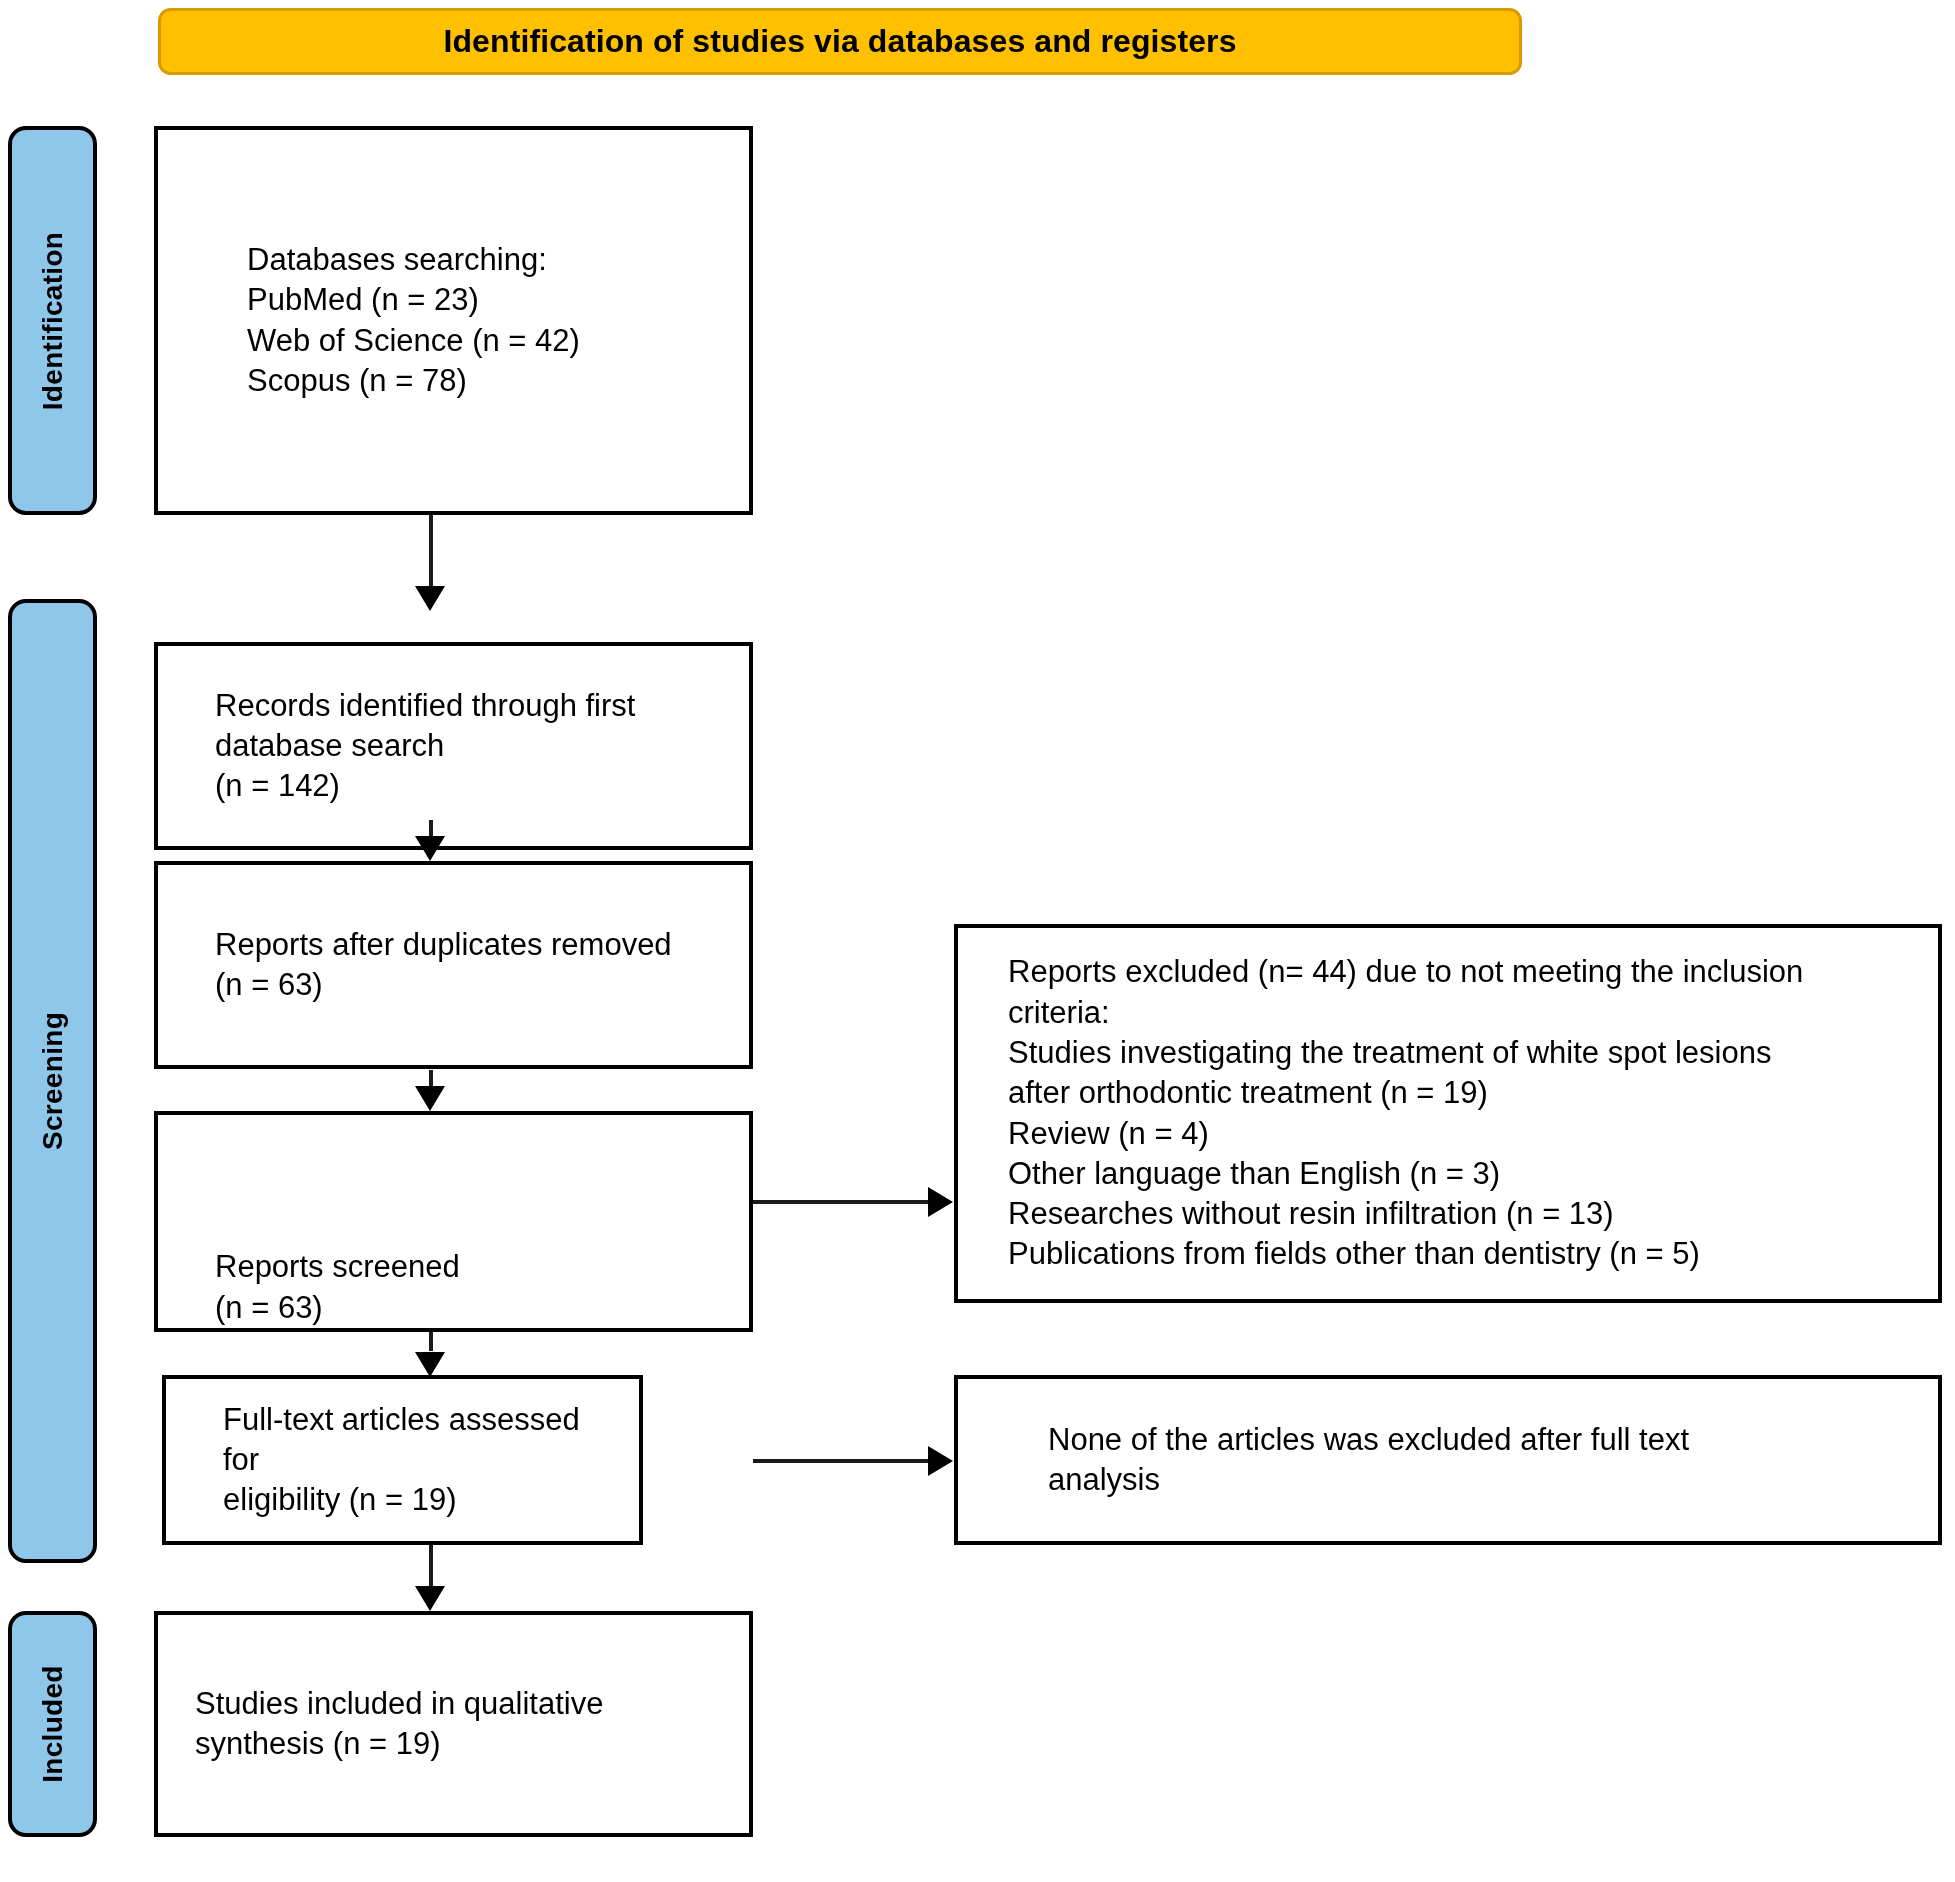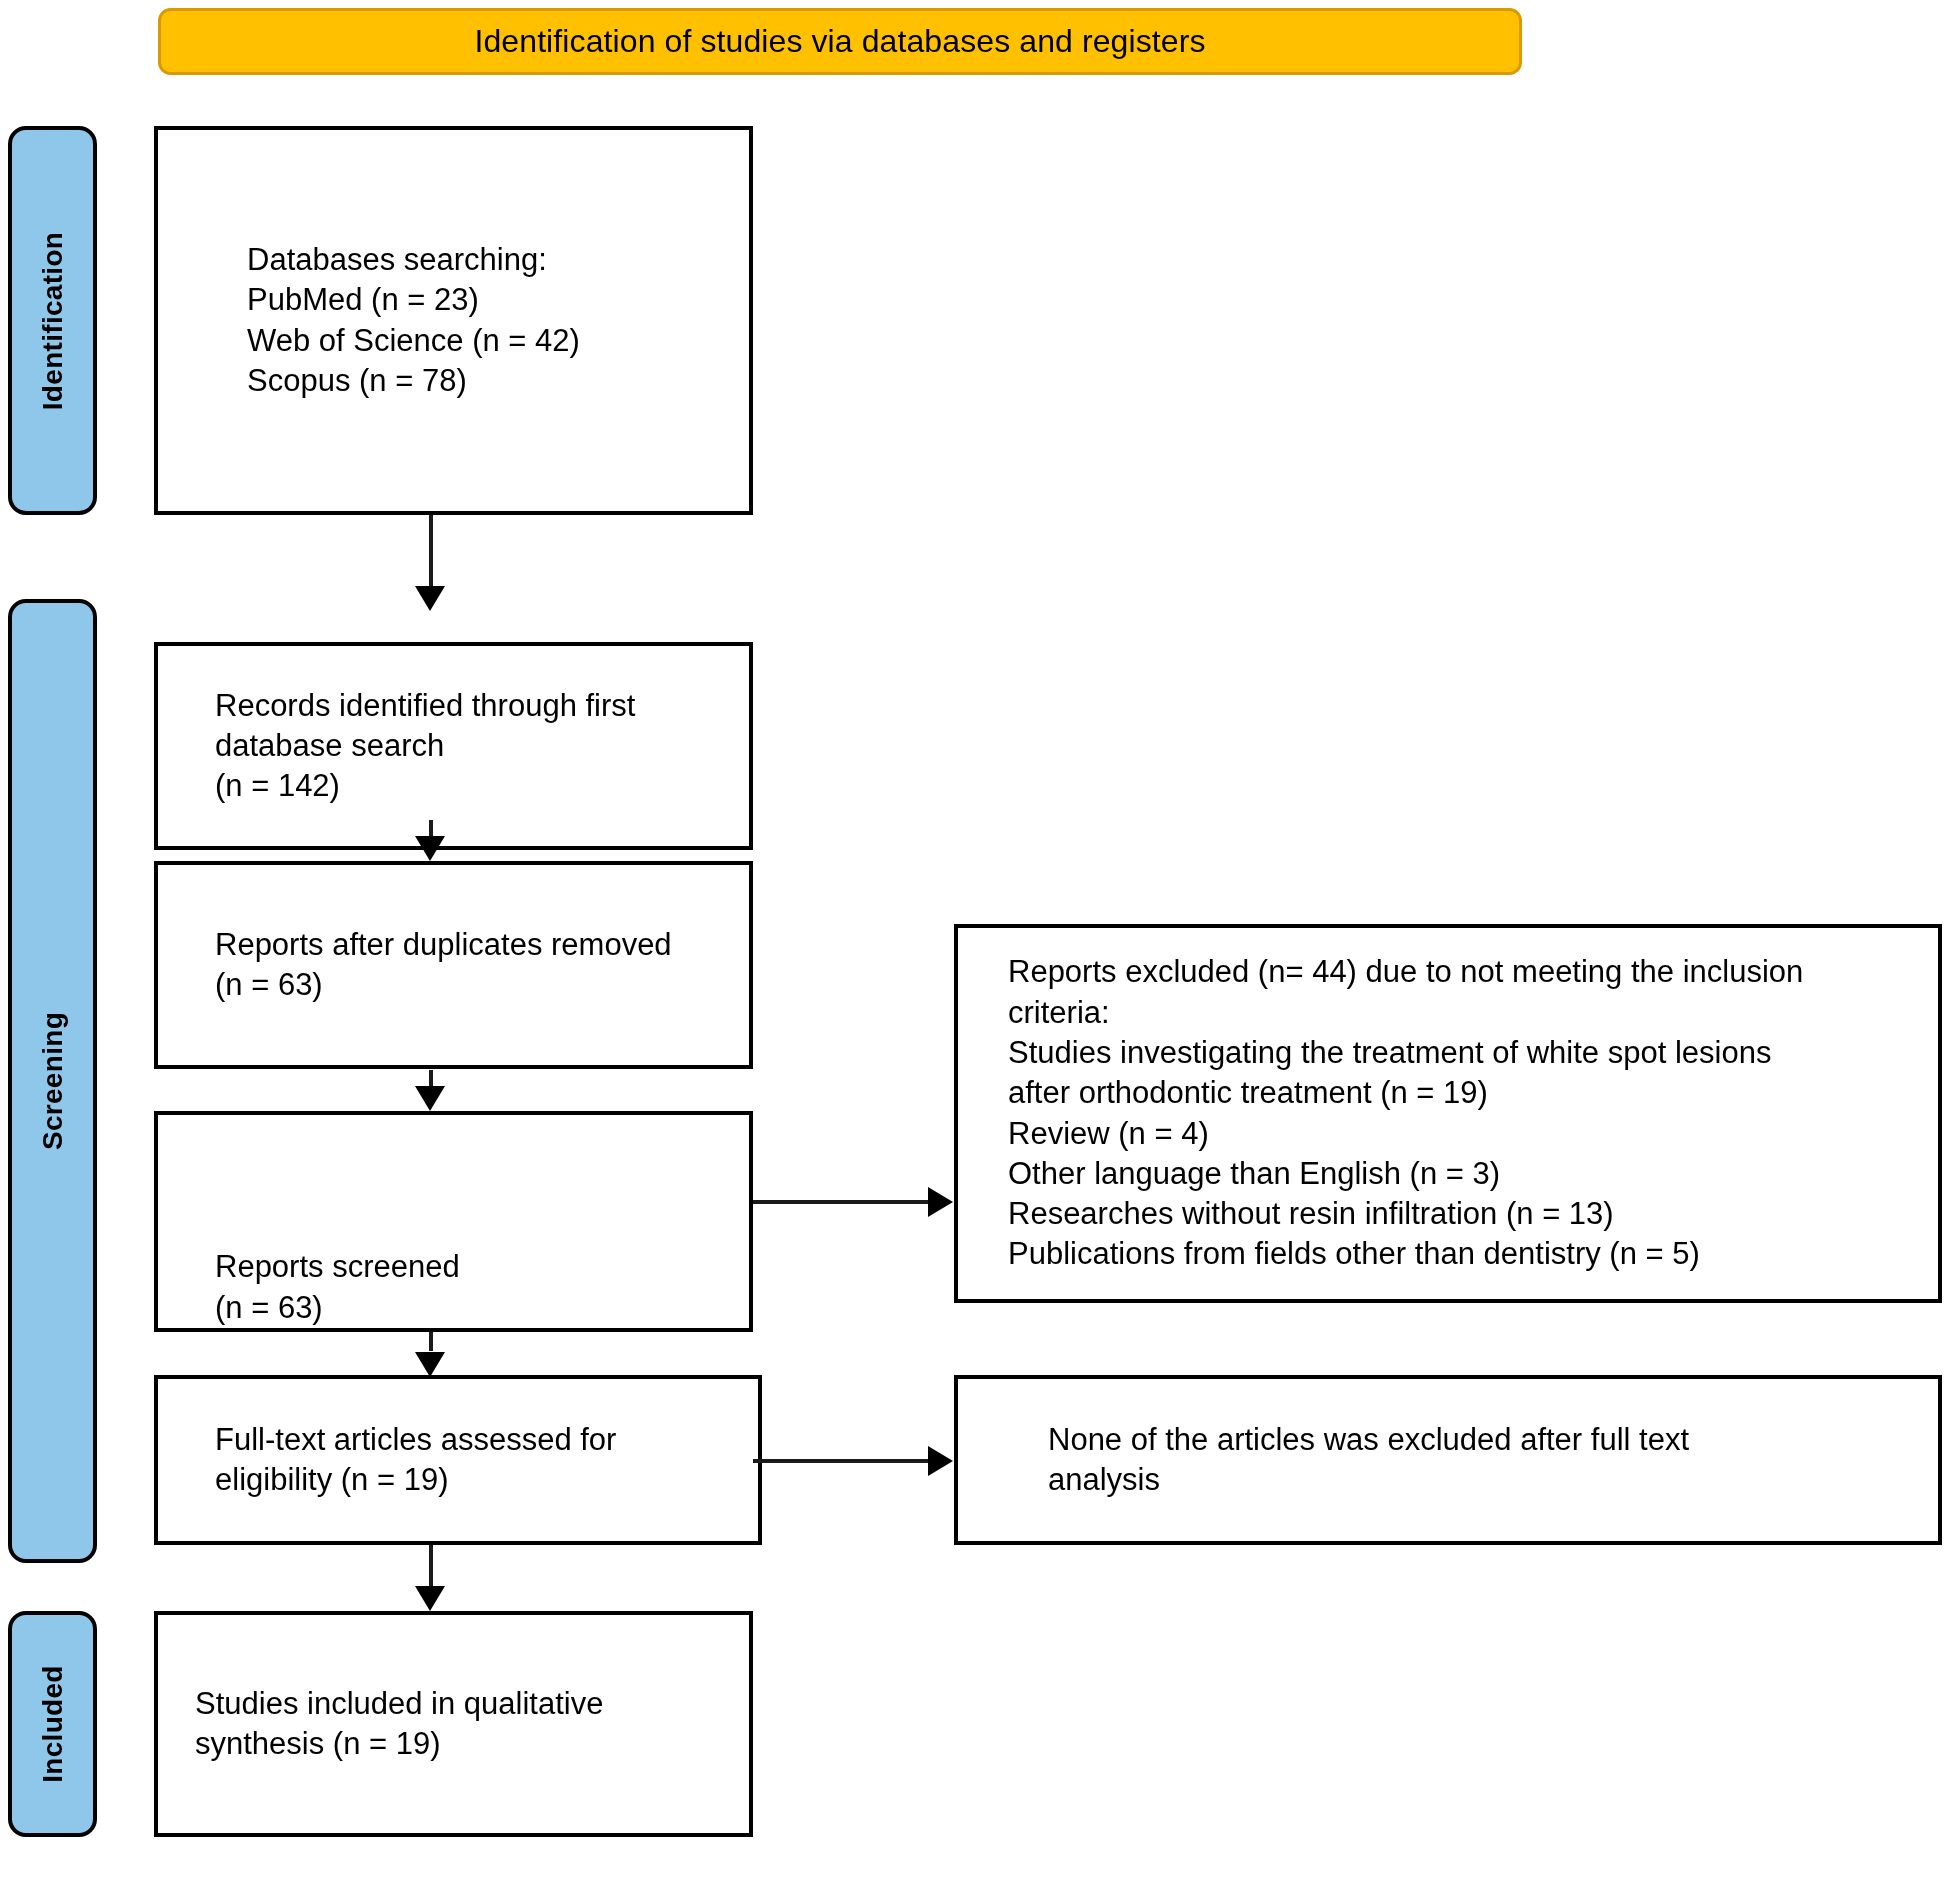--- a/index.html
+++ b/index.html
@@ -31,21 +31,21 @@
     background: #FFC000;
     border: 3.5px solid #D99A00;
     border-radius: 12.5px;
     box-sizing: border-box;
     display: flex;
     align-items: center;
     justify-content: center;
   }
   .banner-text {
     font-size: 32px;
-    font-weight: normal;
+    font-weight: bold;
     color: #000000;
     letter-spacing: 0.1px;
     text-align: center;
   }
 
   
   .stagebar {
     position: absolute;
     background: #8FC7EA;
     border: 4.9px solid #000000;
@@ -83,21 +83,21 @@
     color: #000000;
     white-space: pre-line;
     padding-left: 47px;
     padding-right: 16.7px;
   }
 
   #box-databases   { left: 154px; top: 126px;  width: 599px; height: 389px; }
   #box-records     { left: 154px; top: 642px;  width: 599px; height: 208px; }
   #box-duplicates  { left: 154px; top: 861px; width: 599px; height: 208px; }
   #box-screened    { left: 154px; top: 1111px; width: 599px; height: 221px; align-items: flex-end; }
-  #box-fulltext    { left: 154px; top: 1375px; width: 608px; height: 170px; }
+  #box-fulltext    { left: 162px; top: 1375px; width: 481px; height: 170px; }
   #box-included    { left: 154px; top: 1611px; width: 599px; height: 226px; }
 
   #box-excluded    { left: 954px; top: 924px; width: 988px; height: 379px; }
   #box-none        { left: 954px; top: 1375px; width: 988px; height: 170px; }
 
   #box-databases .box-text { padding-left: 89px; }
   #box-records   .box-text { padding-left: 57px; }
   #box-duplicates .box-text { padding-left: 57px; }
   #box-screened  .box-text { padding-left: 57px; }
   #box-fulltext  .box-text { padding-left: 57px; }

